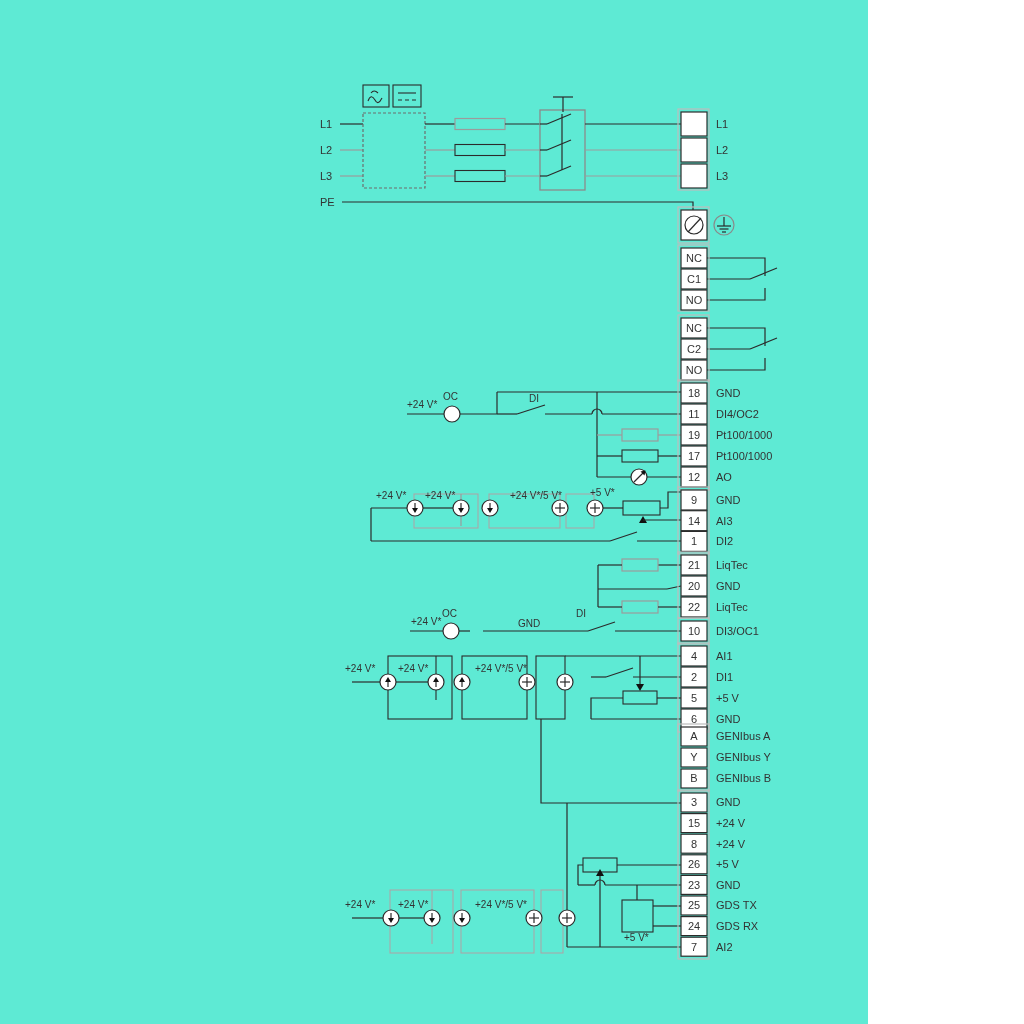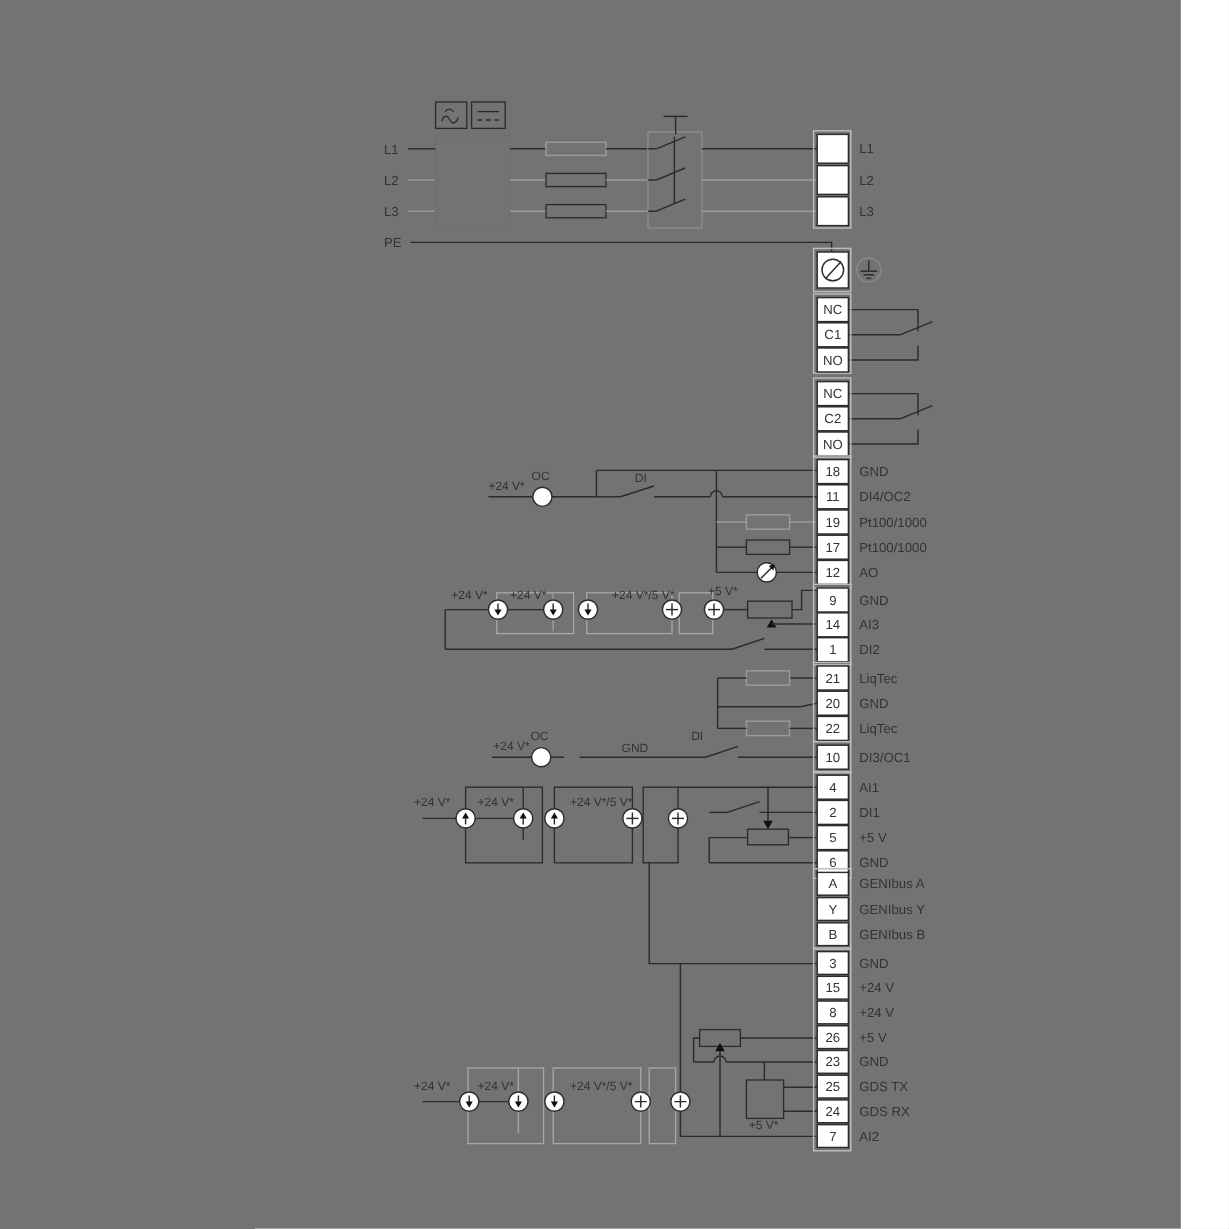--- a/index.html
+++ b/index.html
@@ -1,16 +1,16 @@
 <!DOCTYPE html>
 <html><head>
 <meta charset="utf-8">
 <style>
   html,body{margin:0;padding:0;background:#fff;}
-  .stage{width:984px;height:1024px;position:relative;background:#737373;}
+  .stage{width:868px;height:1024px;position:relative;background:#5eead4;}
   svg{display:block;}
   svg .w{stroke:#2b2b2b;stroke-width:1.2;fill:none;}
   svg .g{stroke:#9b9b9b;stroke-width:1.2;fill:none;}
   svg .fr{stroke:#2b2b2b;stroke-width:1.1;fill:none;}
   svg .frg{stroke:#a8a8a8;stroke-width:1.1;fill:none;}
   svg .box{stroke:#2b2b2b;stroke-width:1.2;fill:#ffffff;}
   svg .outer{stroke:#bdbdbd;stroke-width:1.2;fill:none;}
   svg .sym{stroke:#2b2b2b;stroke-width:1.2;fill:#ffffff;}
   svg .head{fill:#111;stroke:none;}
   svg text{stroke:none;fill:#333;font-family:"Liberation Sans","DejaVu Sans",sans-serif;font-size:11px;}

